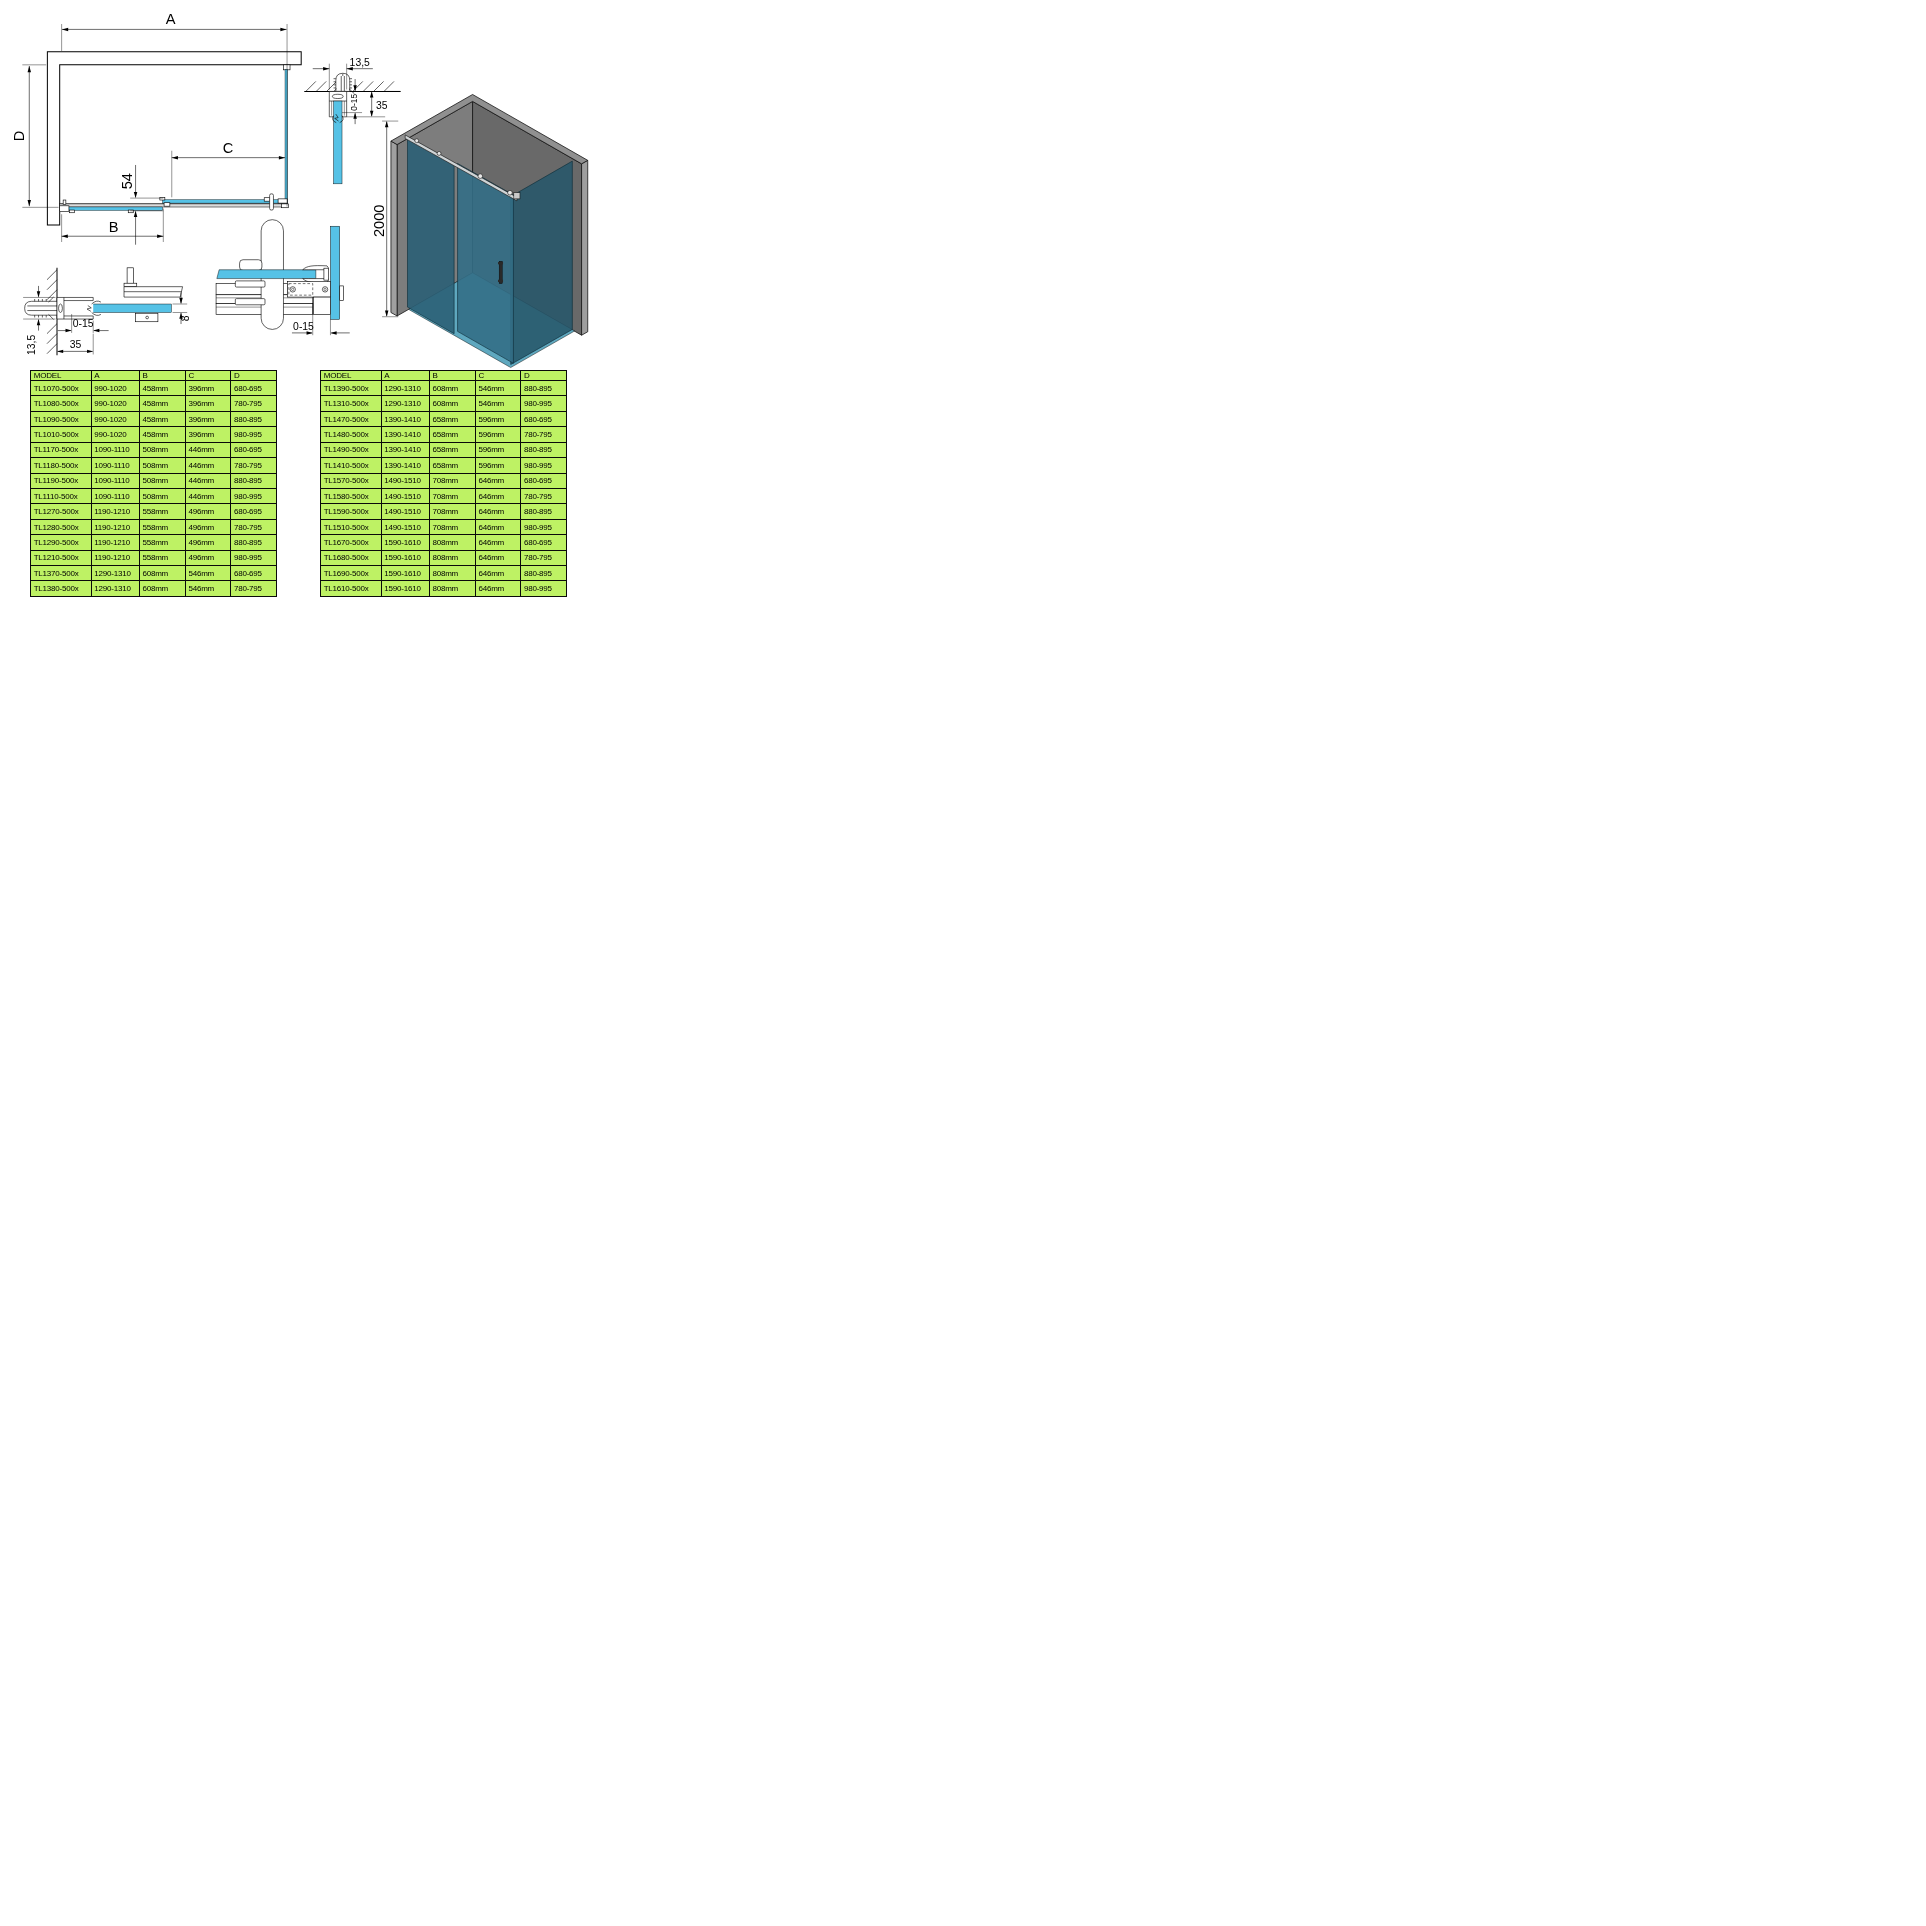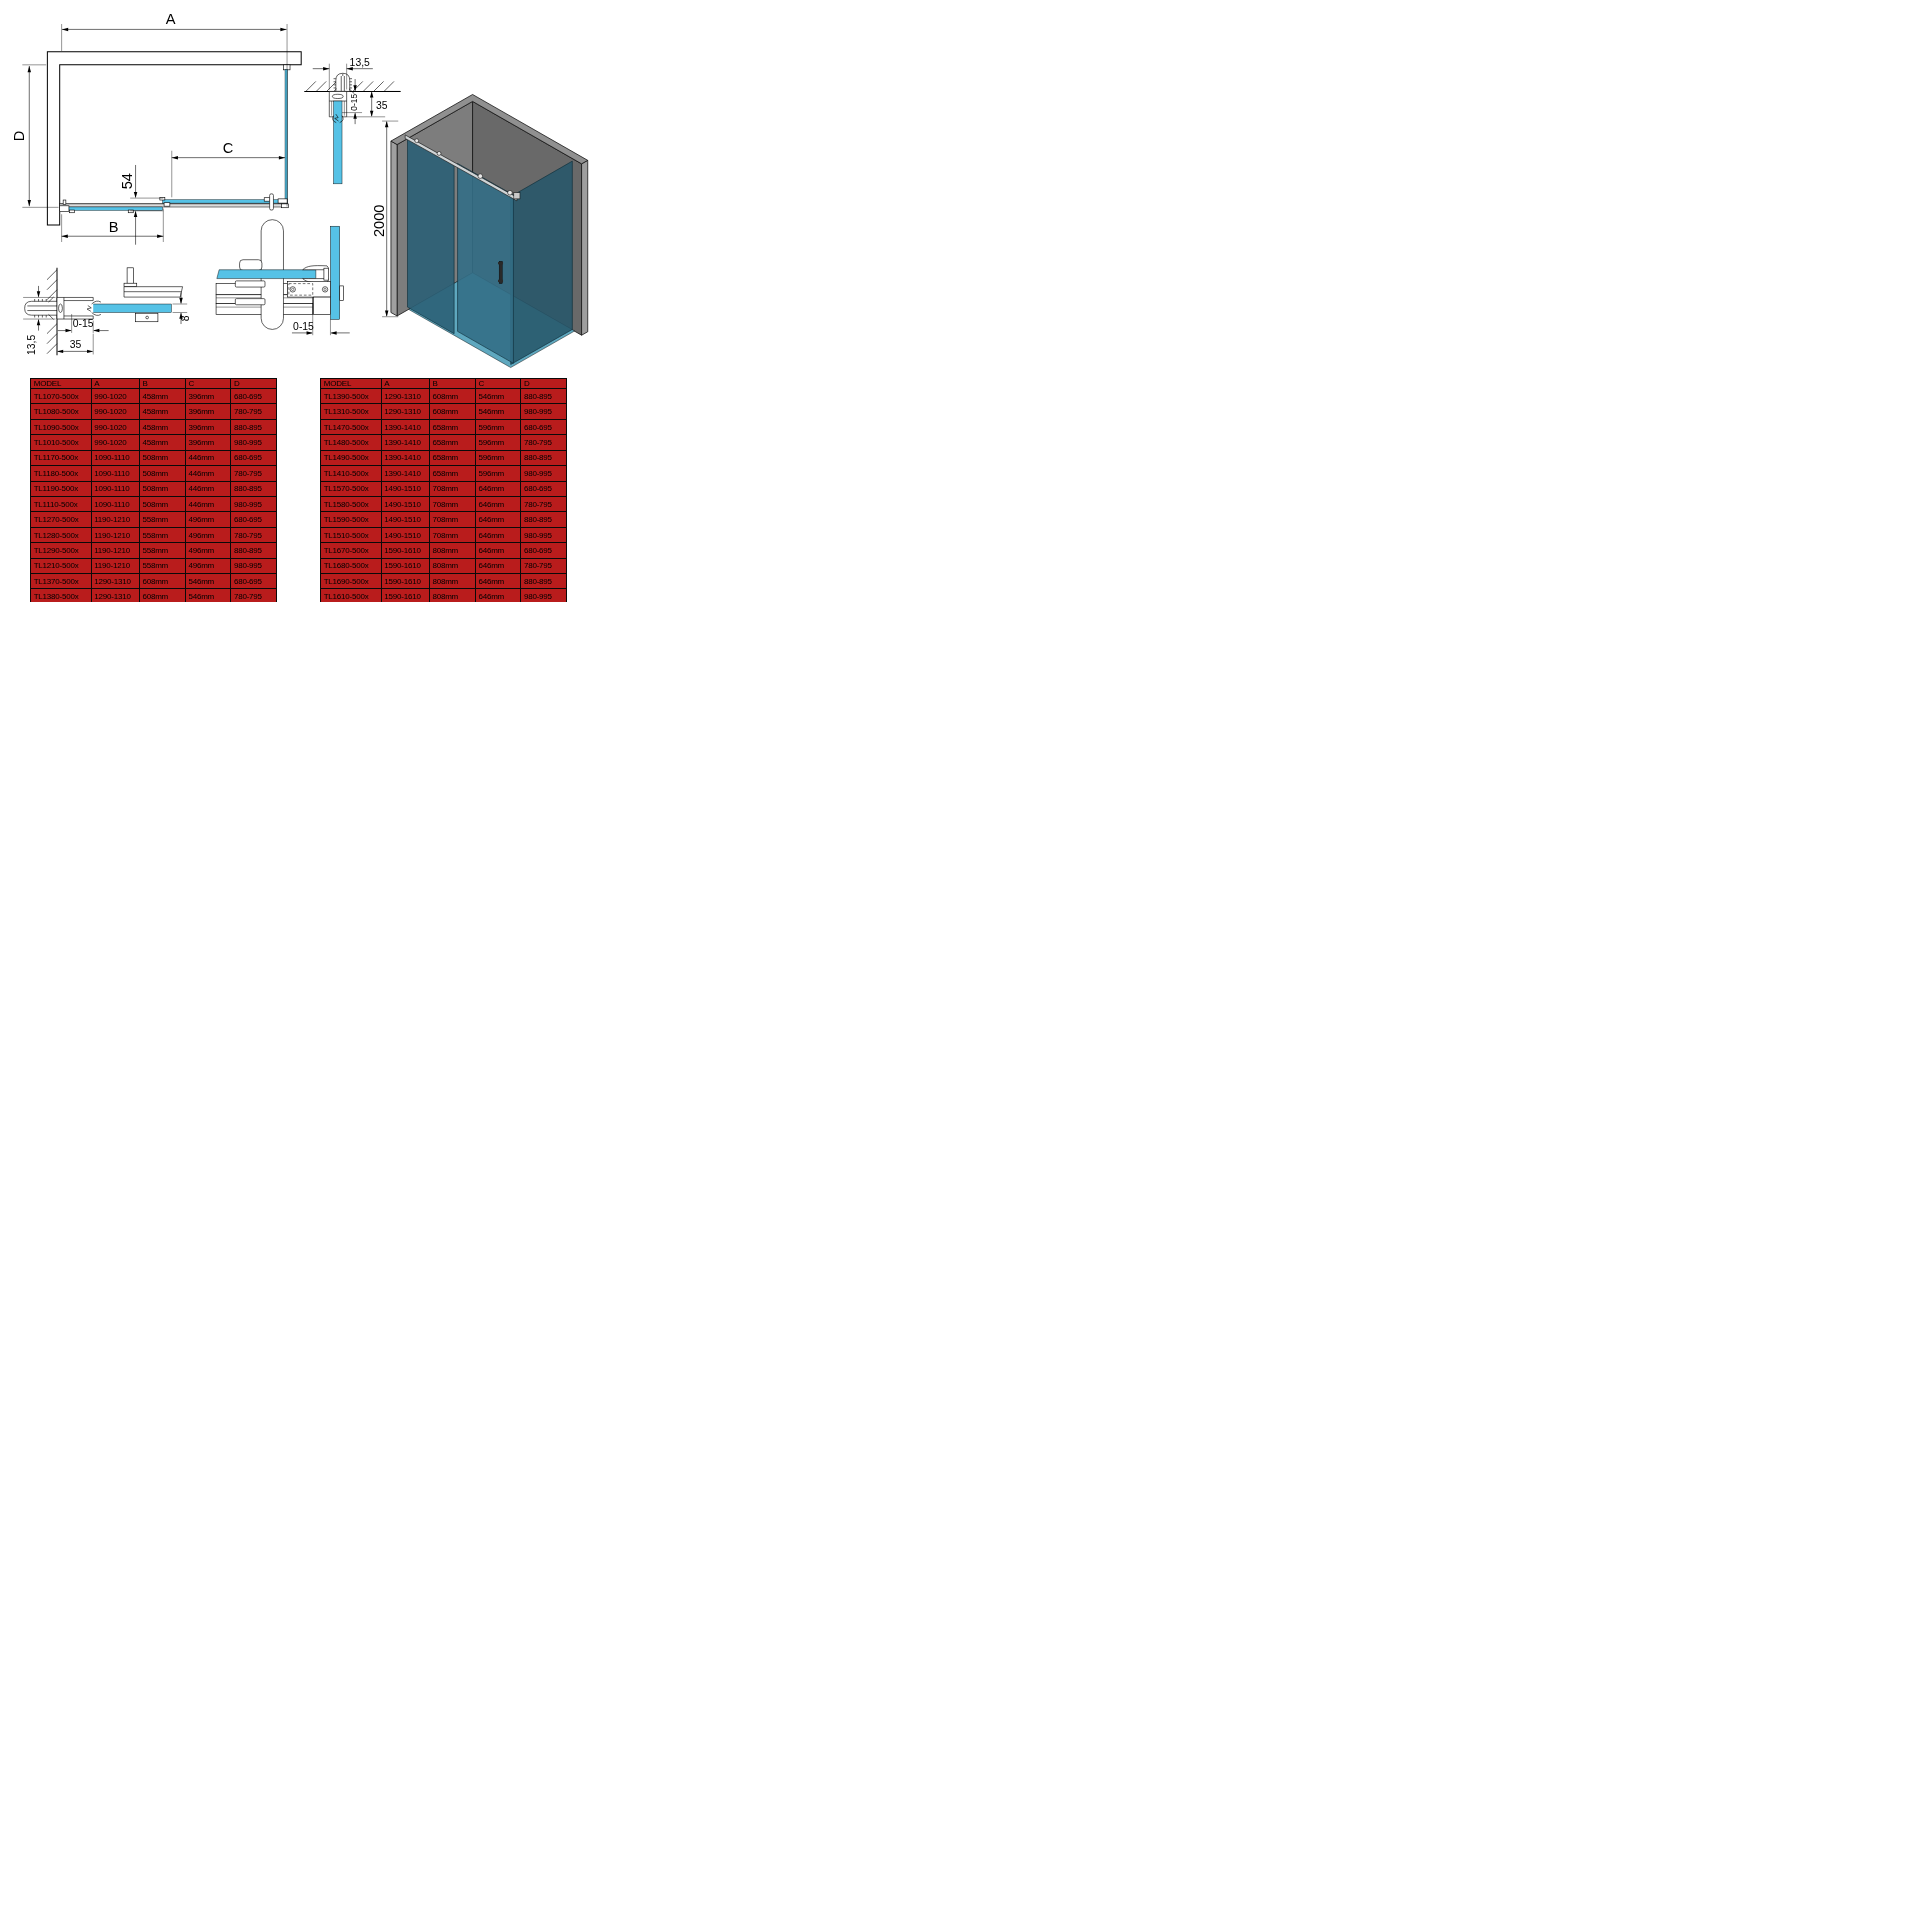--- a/index.html
+++ b/index.html
@@ -10,21 +10,21 @@
   .ln{stroke:#000;fill:none;stroke-width:1.6;}
   .ln2{stroke:#000;fill:none;stroke-width:2.6;}
   .wht{fill:#fff;stroke:#000;stroke-width:1.6;}
   .dim{stroke:#000;stroke-width:1.5;fill:none;}
   .ext{stroke:#000;stroke-width:1.1;fill:none;}
   .arr{fill:#000;stroke:none;}
   .dl{font-size:38px;}
   .ds{font-size:27px;}
   .dxs{font-size:22px;}
   .mid{text-anchor:middle;}
-  .dim-table{position:absolute;border-collapse:collapse;table-layout:fixed;background:#b91c1c;margin-top:8px;}
+  .dim-table{position:absolute;border-collapse:collapse;table-layout:fixed;background:#bef264;}
   .dim-table th,.dim-table td{
     border:0.9px solid #0a0a0a;font-weight:normal;text-align:left;
     font-size:8px;letter-spacing:-0.2px;padding:0 0.8px 0 2.7px;
     white-space:nowrap;overflow:hidden;color:#000;}
 </style>
 </head>
 <body>
 
 <div class="canvas">
 

